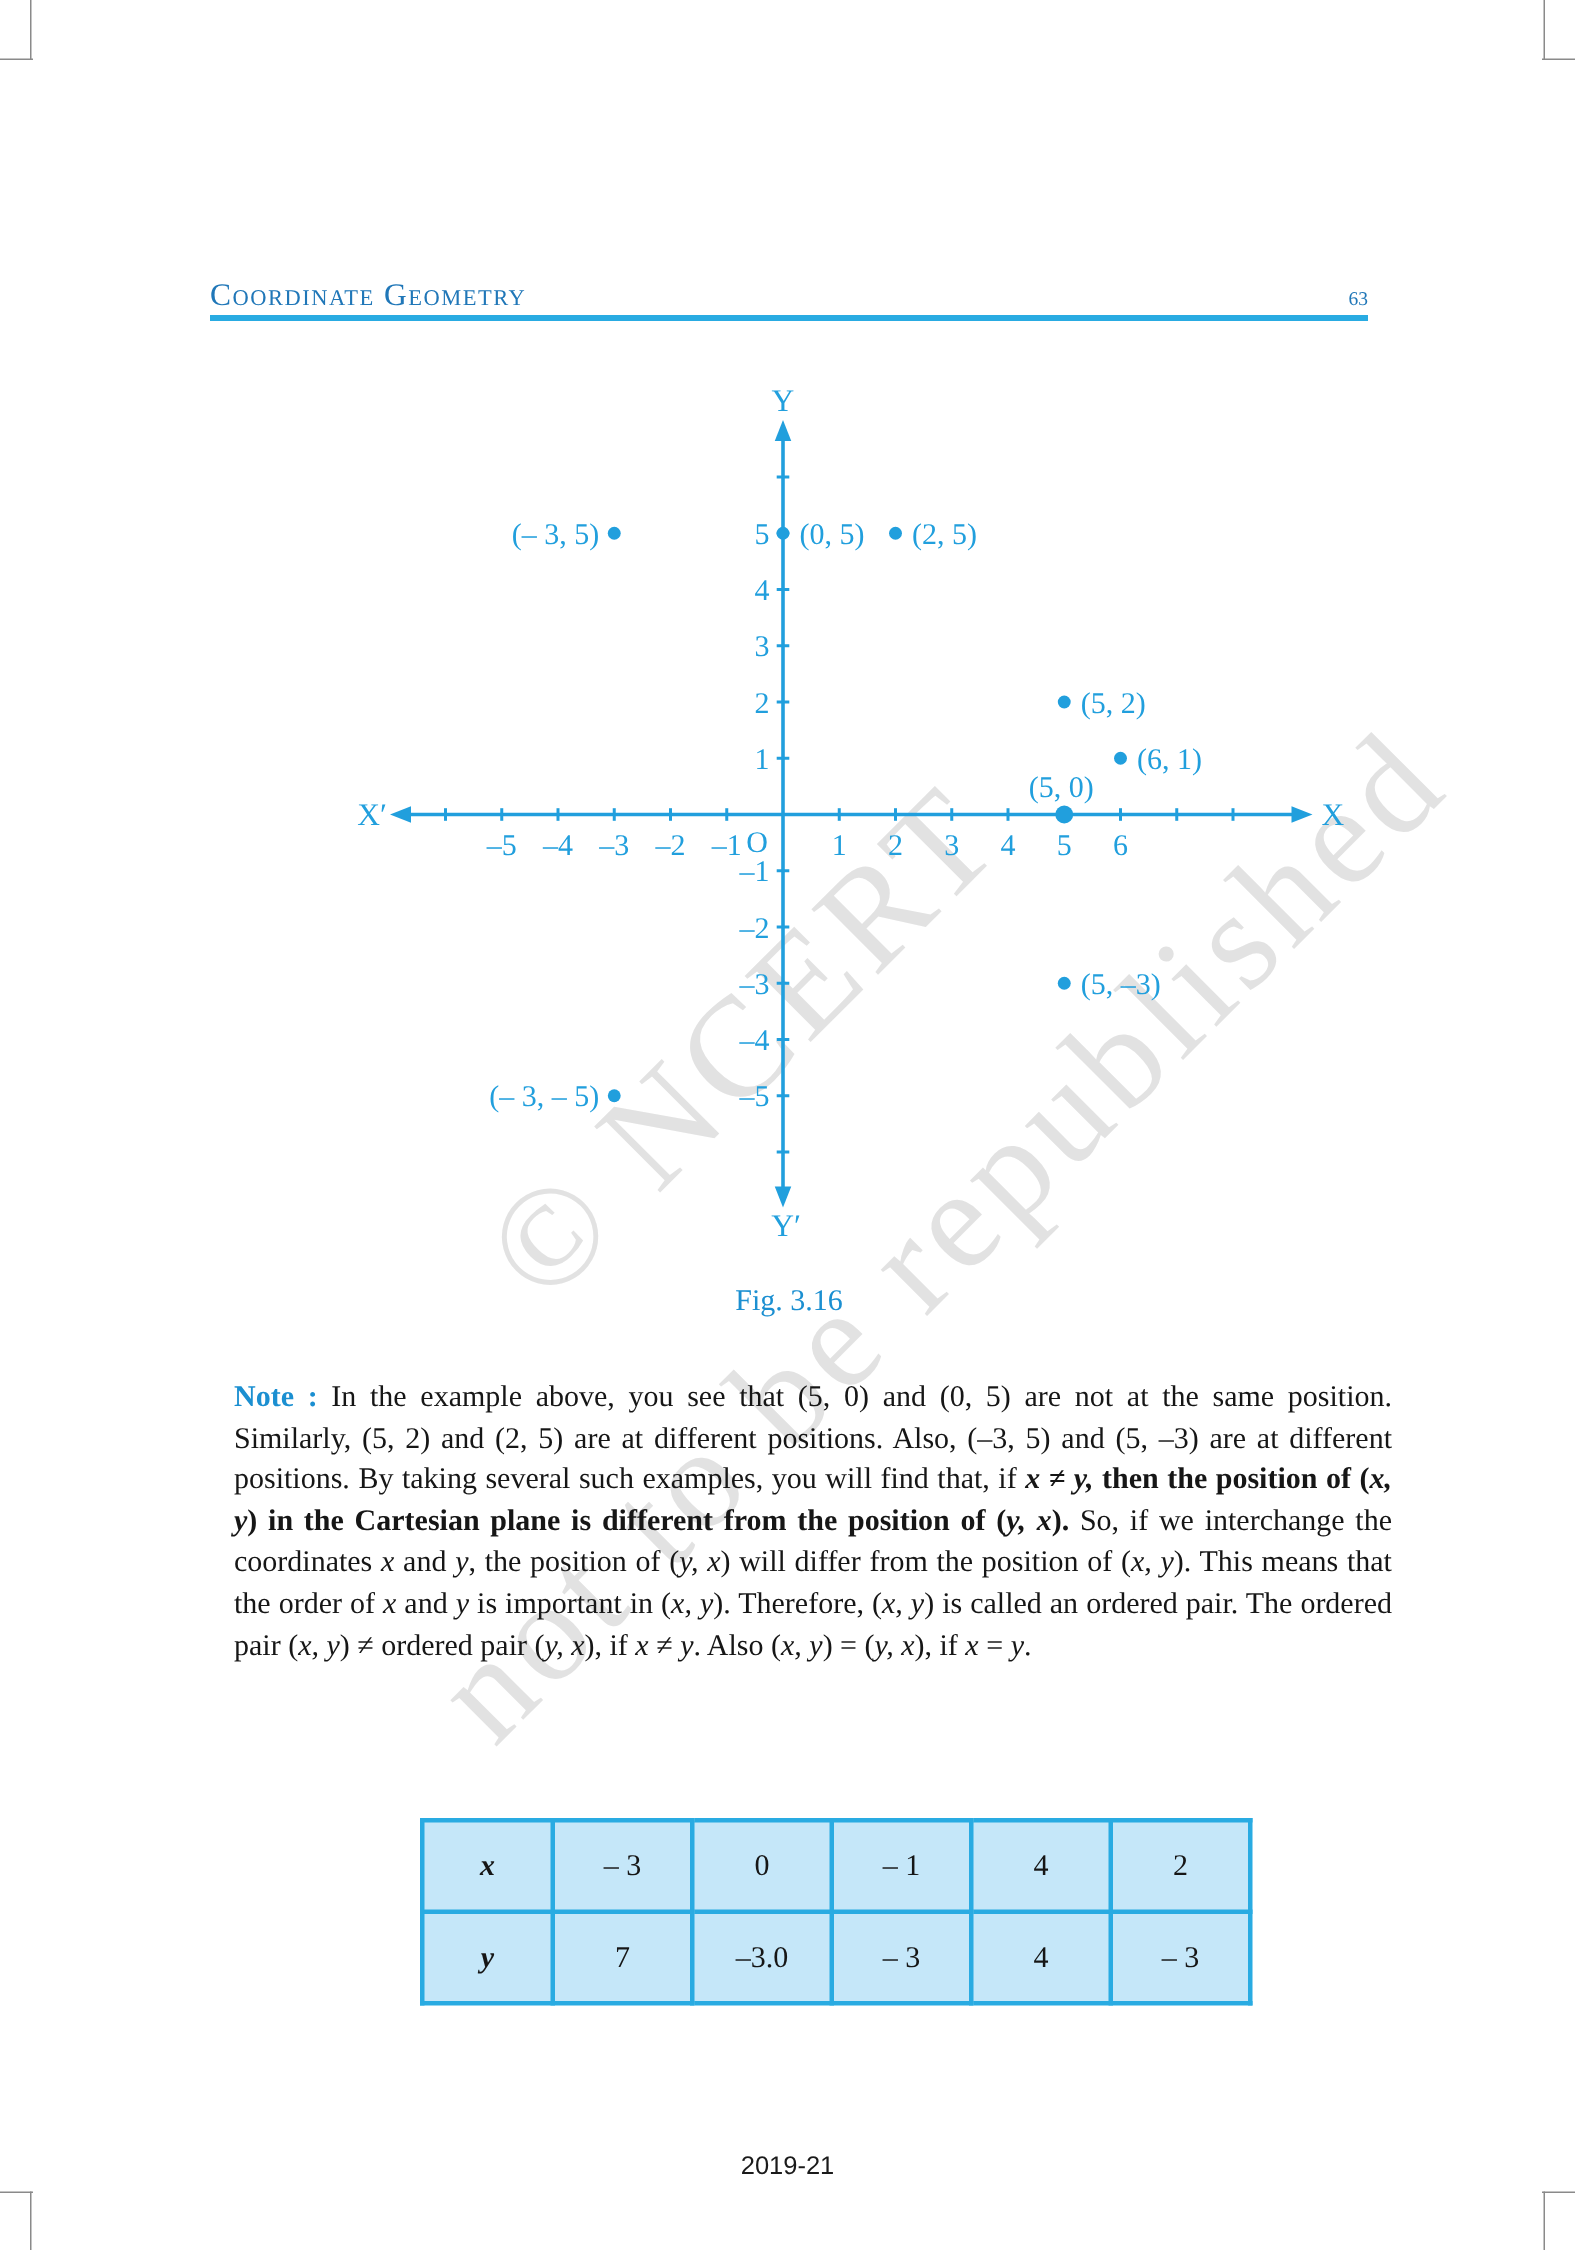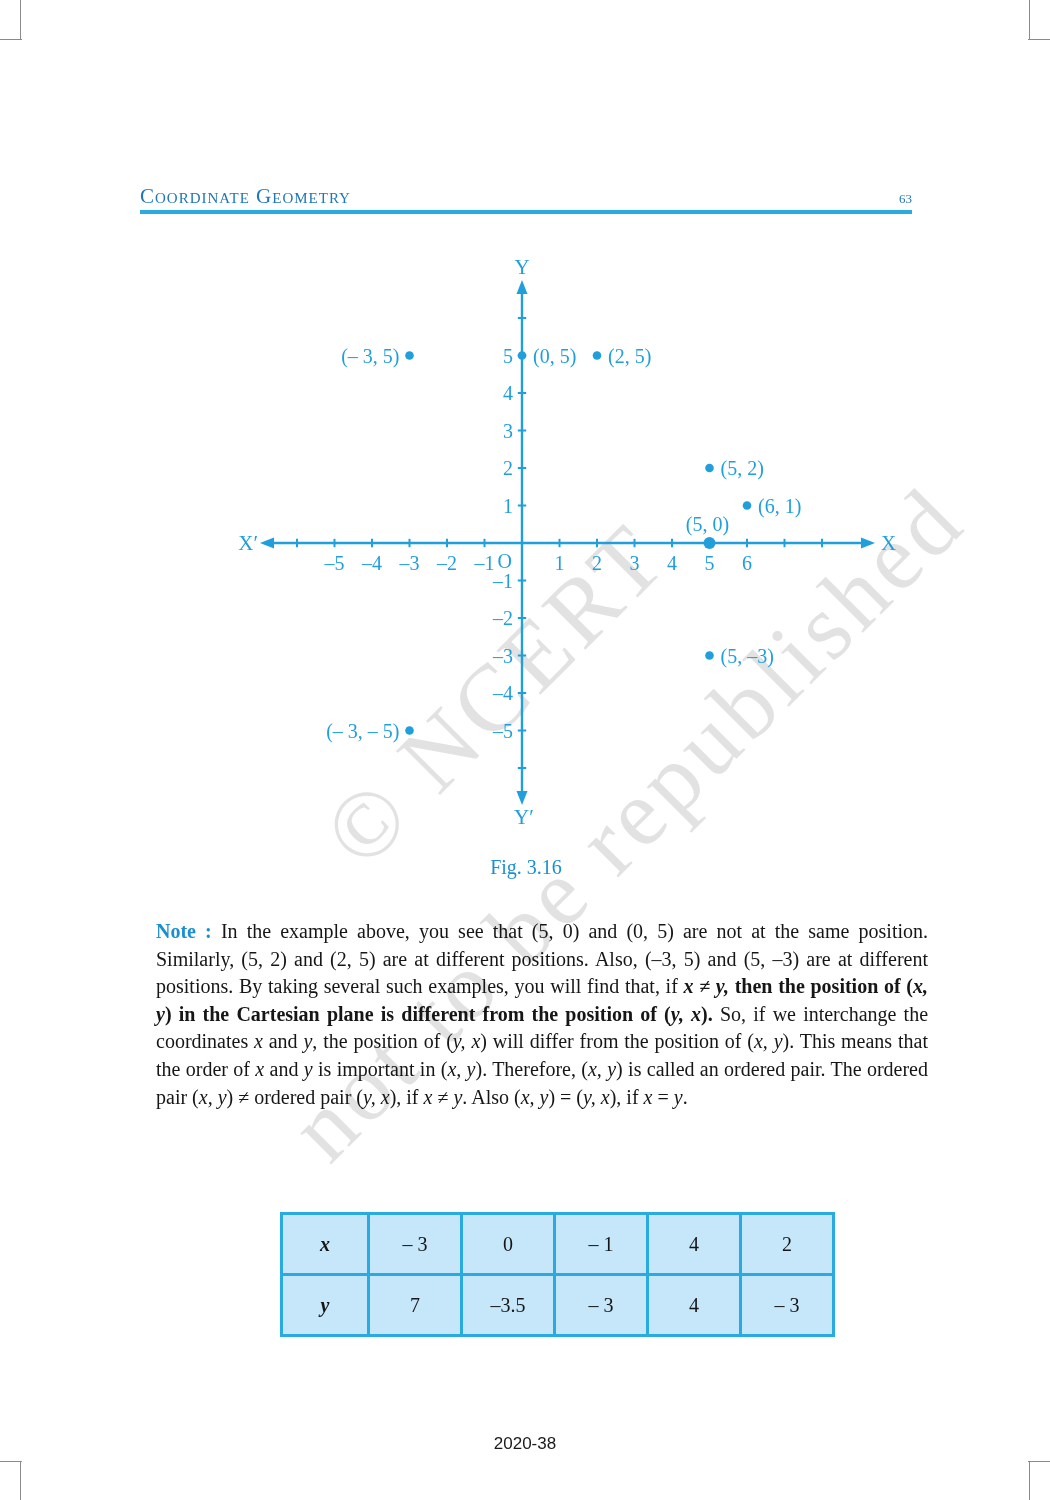--- a/index.html
+++ b/index.html
@@ -151,24 +151,24 @@
           <td class="h">x</td>
           <td class="c">– 3</td>
           <td class="c">0</td>
           <td class="c">– 1</td>
           <td class="c">4</td>
           <td class="c">2</td>
         </tr>
         <tr>
           <td class="h">y</td>
           <td class="c">7</td>
-          <td class="c">–3.5</td>
+          <td class="c">–3.0</td>
           <td class="c">– 3</td>
           <td class="c">4</td>
           <td class="c">– 3</td>
         </tr>
       </tbody>
     </table>
 
-    <div class="footer">2020-38</div>
+    <div class="footer">2019-21</div>
 
   </div>
 </div>
 
 </body></html>

